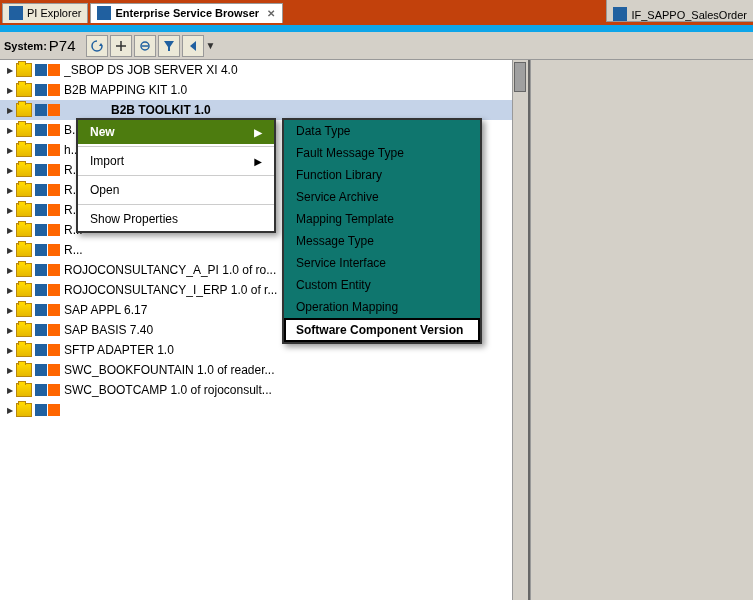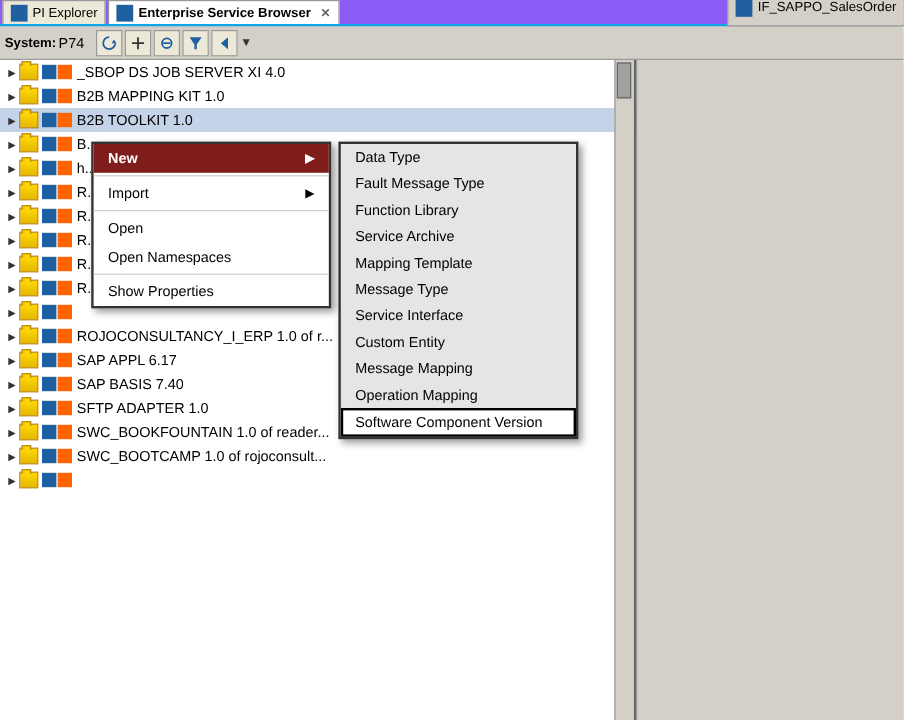--- a/index.html
+++ b/index.html
@@ -10,23 +10,23 @@
       width: 753px;
       height: 600px;
       overflow: hidden;
       position: relative;
     }
 
     
     .tab-bar {
       display: flex;
       align-items: center;
-      background: #8b5cf6;
-      border-bottom: 2px solid #0ea5e9;
-      height: 22px;
+      background: #c2410c;
+      border-bottom: 7px solid #0ea5e9;
+      height: 32px;
       padding: 0 2px;
       gap: 2px;
     }
     .tab {
       display: flex;
       align-items: center;
       height: 20px;
       padding: 0 6px;
       border: 1px solid #999;
       border-bottom: none;
@@ -146,21 +146,22 @@
       display: inline-block;
       margin-right: 1px;
       flex-shrink: 0;
     }
     .tree-text {
       font-size: 12px;
       overflow: hidden;
       text-overflow: ellipsis;
     }
     .tree-text.bold {
-      font-weight: normal;
+      font-weight: bold;
+      margin-left: 47px;
     }
 
     
     .tree-scrollbar {
       position: absolute;
       right: 0;
       top: 0;
       width: 16px;
       height: 100%;
       background: #d4d0c8;
@@ -198,59 +199,59 @@
     .context-menu-item {
       display: flex;
       align-items: center;
       justify-content: space-between;
       padding: 5px 12px;
       cursor: pointer;
       font-size: 12px;
       white-space: nowrap;
     }
     .context-menu-item.highlighted {
-      background: #7f1d1d;
+      background: #4d7c0f;
       color: white;
       font-weight: bold;
     }
     .context-menu-item .submenu-arrow {
       font-size: 10px;
       margin-left: 20px;
     }
     .context-menu-separator {
       height: 1px;
       background: #ccc;
       margin: 2px 0;
     }
 
     
     .submenu {
       position: absolute;
       left: 282px;
       top: 118px;
-      background: #e5e5e5;
+      background: #0f766e;
       border: 2px solid #333;
       box-shadow: 3px 3px 6px rgba(0,0,0,0.4);
       z-index: 101;
       min-width: 200px;
       text-align: right;
     }
     .submenu-item {
       display: flex;
       align-items: center;
       padding: 4px 12px;
       cursor: pointer;
       font-size: 12px;
       white-space: nowrap;
     }
     .submenu-item.selected-item {
       background: white;
       color: black;
       border: 2px solid #333;
-      font-weight: normal;
+      font-weight: bold;
     }
     .submenu-item.selected-item {
       border: 2px solid #000;
     }
   </style>
 </head>
 <body>
 
 <div class="tab-bar">
   <div class="tab">
@@ -261,29 +262,29 @@
     <div class="tab-icon" style="background:#2060a0;width:14px;height:14px;"></div>
     <span>Enterprise Service Browser</span>
     <span class="tab-close">✕</span>
   </div>
   <div style="flex:1;"></div>
   <div style="display:flex;gap:2px;align-items:center;padding-right:4px;">
     <div style="width:16px;height:16px;border:1px solid #999;background:#d4d0c8;display:flex;align-items:center;justify-content:center;font-size:9px;cursor:pointer;">◻</div>
     <div style="width:16px;height:16px;border:1px solid #999;background:#d4d0c8;display:flex;align-items:center;justify-content:center;font-size:9px;cursor:pointer;">─</div>
   </div>
 
-  <div style="position:absolute;right:0;top:0;display:flex;align-items:flex-start;height:22px;padding:0 6px;background:#d4d0c8;border-bottom:1px solid #999;border-left:1px solid #999;">
+  <div style="position:absolute;right:0;top:0;display:flex;align-items:flex-end;height:22px;padding:0 6px;background:#d4d0c8;border-bottom:1px solid #999;border-left:1px solid #999;">
     <div class="tab-icon" style="background:#2060a0;width:14px;height:14px;margin-right:4px;"></div>
     <span style="font-size:11px;">IF_SAPPO_SalesOrder</span>
   </div>
 </div>
 
 <div class="toolbar">
   <span style="font-size:11px;font-weight:bold;">System:</span>
-  <span style="font-size:12px;margin-right:8px;">P74</span>
+  <span style="font-size:15px;margin-right:8px;">P74</span>
   <div class="toolbar-btn">
     <svg width="14" height="14" viewBox="0 0 14 14">
         <path d="M7 2 C4.2 2 2 4.2 2 7 S4.2 12 7 12 12 9.8 12 7" fill="none" stroke="#2060a0" stroke-width="1.5"></path>
         <polygon points="11,4 13,7 9,7" fill="#2060a0"></polygon>
       </svg>
   </div>
   <div class="toolbar-btn">
     <svg width="14" height="14" viewBox="0 0 14 14">
         <line x1="2" y1="7" x2="12" y2="7" stroke="#333" stroke-width="1.5"></line>
         <line x1="7" y1="2" x2="7" y2="12" stroke="#333" stroke-width="1.5"></line>
@@ -390,20 +391,21 @@
       <span class="small-icon" style="background:#2060a0;"></span>
       <span class="small-icon" style="background:#ff6600;margin-right:4px;"></span>
       <span class="tree-text">R...</span>
     </div>
 
     <div class="tree-item">
       <span class="tree-arrow">▶</span>
       <span class="tree-folder-icon"></span>
       <span class="small-icon" style="background:#2060a0;"></span>
       <span class="small-icon" style="background:#ff6600;margin-right:4px;"></span>
+      <span class="tree-text">ROJOCONSULTANCY_A_PI 1.0 of ro...</span>
     </div>
 
     <div class="tree-item">
       <span class="tree-arrow">▶</span>
       <span class="tree-folder-icon"></span>
       <span class="small-icon" style="background:#2060a0;"></span>
       <span class="small-icon" style="background:#ff6600;margin-right:4px;"></span>
       <span class="tree-text">ROJOCONSULTANCY_I_ERP 1.0 of r...</span>
     </div>
 
@@ -470,23 +472,20 @@
   </div>
   <div class="context-menu-separator"></div>
   <div class="context-menu-item">
     <span>Import</span>
     <span class="submenu-arrow">▶</span>
   </div>
   <div class="context-menu-separator"></div>
   <div class="context-menu-item">
     <span>Open</span>
   </div>
-  <div class="context-menu-item">
-    <span>Open Namespaces</span>
-  </div>
   <div class="context-menu-separator"></div>
   <div class="context-menu-item">
     <span>Show Properties</span>
   </div>
 </div>
 
 <div class="submenu">
   <div class="submenu-item">
     <span>Data Type</span>
   </div>
@@ -505,21 +504,18 @@
   <div class="submenu-item">
     <span>Message Type</span>
   </div>
   <div class="submenu-item">
     <span>Service Interface</span>
   </div>
   <div class="submenu-item">
     <span>Custom Entity</span>
   </div>
   <div class="submenu-item">
-    <span>Message Mapping</span>
-  </div>
-  <div class="submenu-item">
     <span>Operation Mapping</span>
   </div>
   <div class="submenu-item selected-item" style="border:2px solid #000;padding:3px 10px;">
     <span>Software Component Version</span>
   </div>
 </div>
 
 </body></html>

